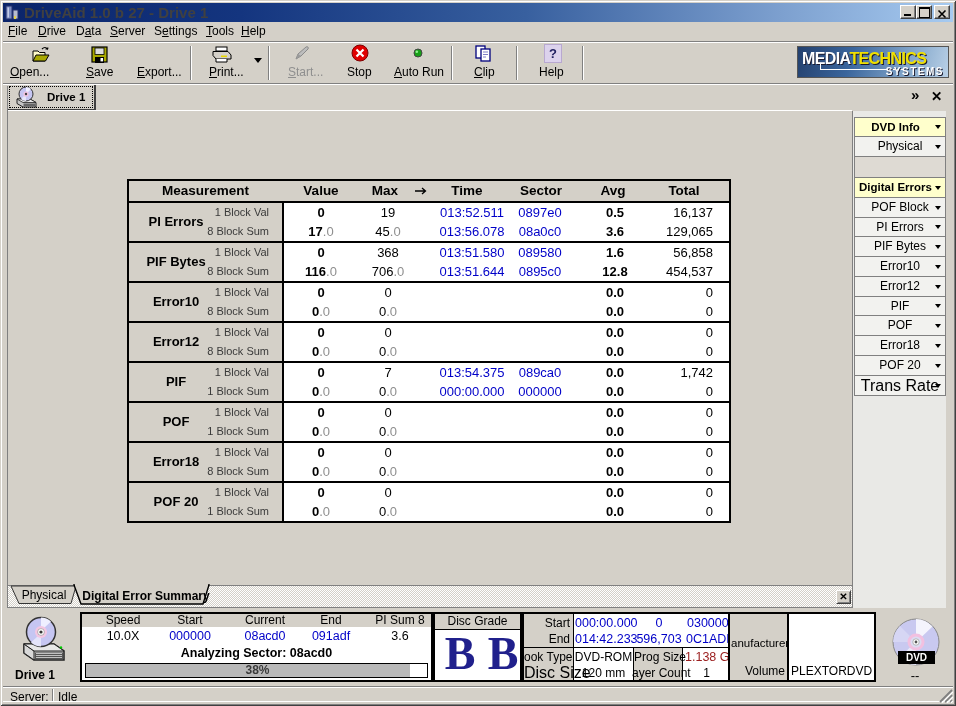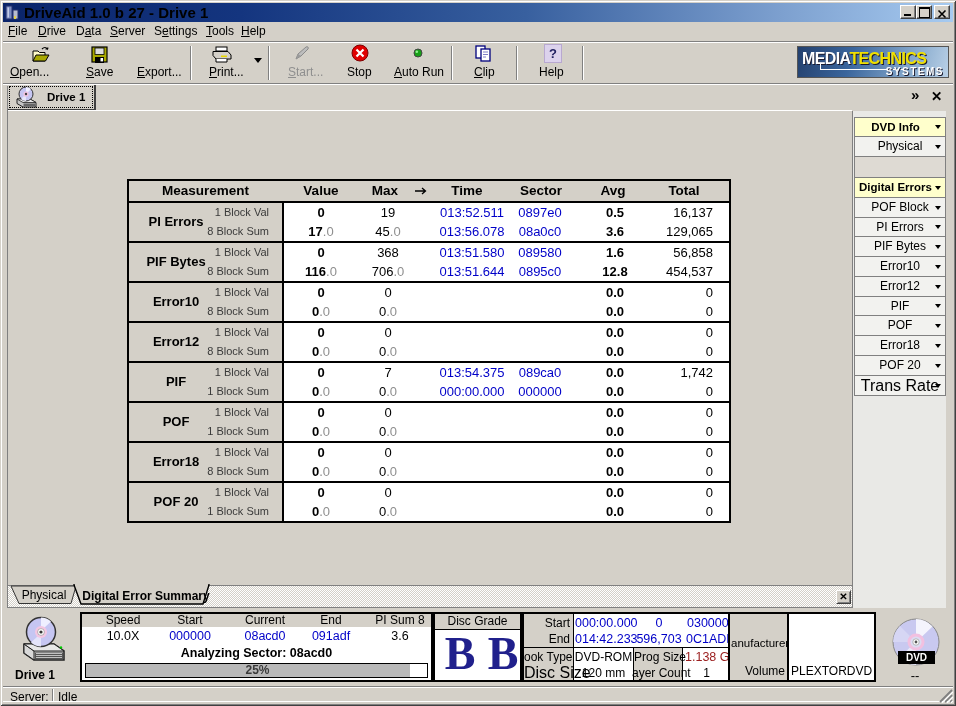--- a/index.html
+++ b/index.html
@@ -12,21 +12,21 @@
 </style></head><body>
 <div id="w">
 
  <div style="position:absolute;left:3px;top:3px;width:950px;height:19px;background:linear-gradient(90deg,#0a246a 0%,#14357f 25%,#38609f 55%,#7da0cf 82%,#a6caf0 100%);"></div>
  <svg style="position:absolute;left:5px;top:4px;" width="16" height="16" viewBox="0 0 16 16">
    <rect x="1" y="2" width="6" height="13" fill="#7a8abf" stroke="#26336e" stroke-width="1"></rect>
    <rect x="2.5" y="3.5" width="1.5" height="10" fill="#c5cde8"></rect>
    <rect x="8" y="6" width="5" height="9" fill="#b8bdd0" stroke="#26336e" stroke-width="1"></rect>
    <rect x="9" y="12" width="2" height="3" fill="#e8d44c"></rect>
  </svg>
- <div style="position:absolute;left:24px;top:4px;font-size:15px;font-weight:bold;color:#000000;">DriveAid 1.0 b 27 - Drive 1</div>
+ <div style="position:absolute;left:24px;top:4px;font-size:15px;font-weight:bold;color:#404040;">DriveAid 1.0 b 27 - Drive 1</div>
  <div style="position:absolute;left:900px;top:5px;width:16px;height:14px;background:#d4d0c8;border:1px solid;border-color:#fff #404040 #404040 #fff;box-shadow:inset -1px -1px 0 #808080;box-sizing:border-box;">
       <div style="position:absolute;left:3px;bottom:2px;width:7px;height:2px;background:#000;"></div>
     </div>
  <div style="position:absolute;left:916px;top:5px;width:16px;height:14px;background:#d4d0c8;border:1px solid;border-color:#fff #404040 #404040 #fff;box-shadow:inset -1px -1px 0 #808080;box-sizing:border-box;">
       <div style="position:absolute;left:2px;top:1px;width:9px;height:8px;border:1px solid #000;border-top:2px solid #000;"></div>
     </div>
  <div style="position:absolute;left:934px;top:5px;width:16px;height:14px;background:#d4d0c8;border:1px solid;border-color:#fff #404040 #404040 #fff;box-shadow:inset -1px -1px 0 #808080;box-sizing:border-box;"><svg width="14" height="12" viewBox="0 0 14 12">
         <path d="M3.5 2.5 L10.5 9.5 M10.5 2.5 L3.5 9.5" stroke="#000" stroke-width="1.6"></path>
       </svg></div>
 
@@ -301,21 +301,21 @@
 <div style="position:absolute;left:214px;top:0;width:70px;height:13px;line-height:13px;text-align:center;font-size:12px;">End</div>
 <div style="position:absolute;left:283px;top:0;width:70px;height:13px;line-height:13px;text-align:center;font-size:12px;">PI Sum 8</div>
 <div style="position:absolute;left:6px;top:14px;width:70px;height:16px;line-height:16px;text-align:center;font-size:12.5px;color:#000;">10.0X</div>
 <div style="position:absolute;left:73px;top:14px;width:70px;height:16px;line-height:16px;text-align:center;font-size:12.5px;color:#0000c8;">000000</div>
 <div style="position:absolute;left:148px;top:14px;width:70px;height:16px;line-height:16px;text-align:center;font-size:12.5px;color:#0000c8;">08acd0</div>
 <div style="position:absolute;left:214px;top:14px;width:70px;height:16px;line-height:16px;text-align:center;font-size:12.5px;color:#0000c8;">091adf</div>
 <div style="position:absolute;left:283px;top:14px;width:70px;height:16px;line-height:16px;text-align:center;font-size:12.5px;color:#000;">3.6</div>
 <div style="position:absolute;left:0;top:31px;width:349px;height:16px;line-height:16px;text-align:center;font-size:12.5px;font-weight:bold;">Analyzing Sector: 08acd0</div>
 <div style="position:absolute;left:3px;top:49px;width:343px;height:15px;border:1px solid #000;background:#fff;box-sizing:border-box;">
         <div style="position:absolute;left:0;top:0;width:95%;height:13px;background:#b9b9b9;"></div>
-        <div style="position:absolute;left:0;top:0;width:343px;height:13px;line-height:13px;text-align:center;font-size:12px;font-weight:bold;color:#3a3a3a;">25%</div>
+        <div style="position:absolute;left:0;top:0;width:343px;height:13px;line-height:13px;text-align:center;font-size:12px;font-weight:bold;color:#3a3a3a;">38%</div>
       </div>
 </div>
 <div style="position:absolute;left:433px;top:612px;width:89px;height:70px;background:#fff;border:2px solid #000;box-sizing:border-box;">
       <div style="position:absolute;left:0;top:0;width:85px;height:15px;background:#d4d0c8;border-bottom:1px solid #000;line-height:15px;text-align:center;font-size:12px;">Disc Grade</div>
       <div style="position:absolute;left:8px;top:16px;width:34px;height:48px;text-align:center;font-family:'Liberation Serif',serif;font-weight:bold;font-size:46px;line-height:47px;color:#20208c;">B</div>
       <div style="position:absolute;left:51px;top:16px;width:34px;height:48px;text-align:center;font-family:'Liberation Serif',serif;font-weight:bold;font-size:46px;line-height:47px;color:#20208c;">B</div>
     </div>
 <div style="position:absolute;left:522px;top:612px;width:208px;height:70px;background:#d4d0c8;border:2px solid #000;box-sizing:border-box;overflow:hidden;">
 <div style="position:absolute;left:49px;top:0;width:155px;height:33px;background:#fff;"></div>
 <div style="position:absolute;left:49px;top:34px;width:60px;height:32px;background:#fff;"></div>

